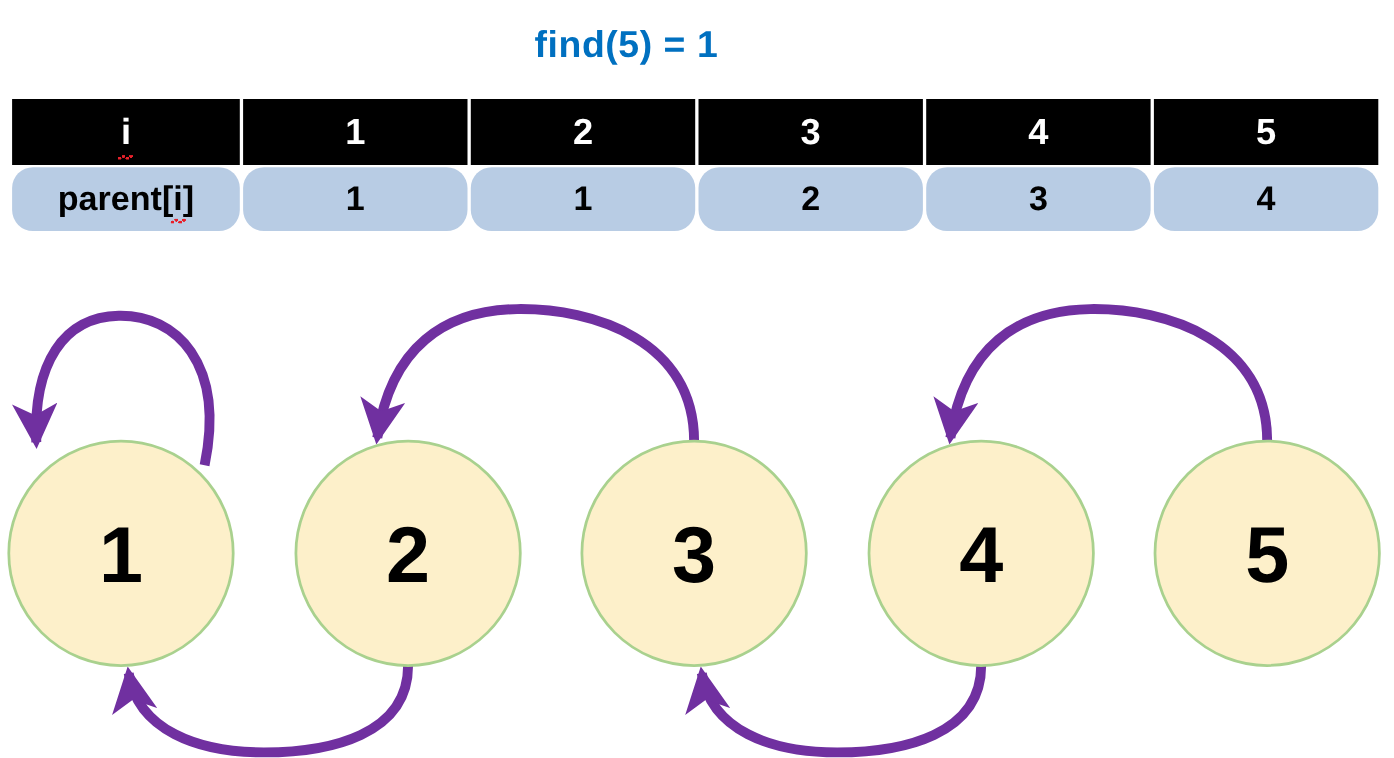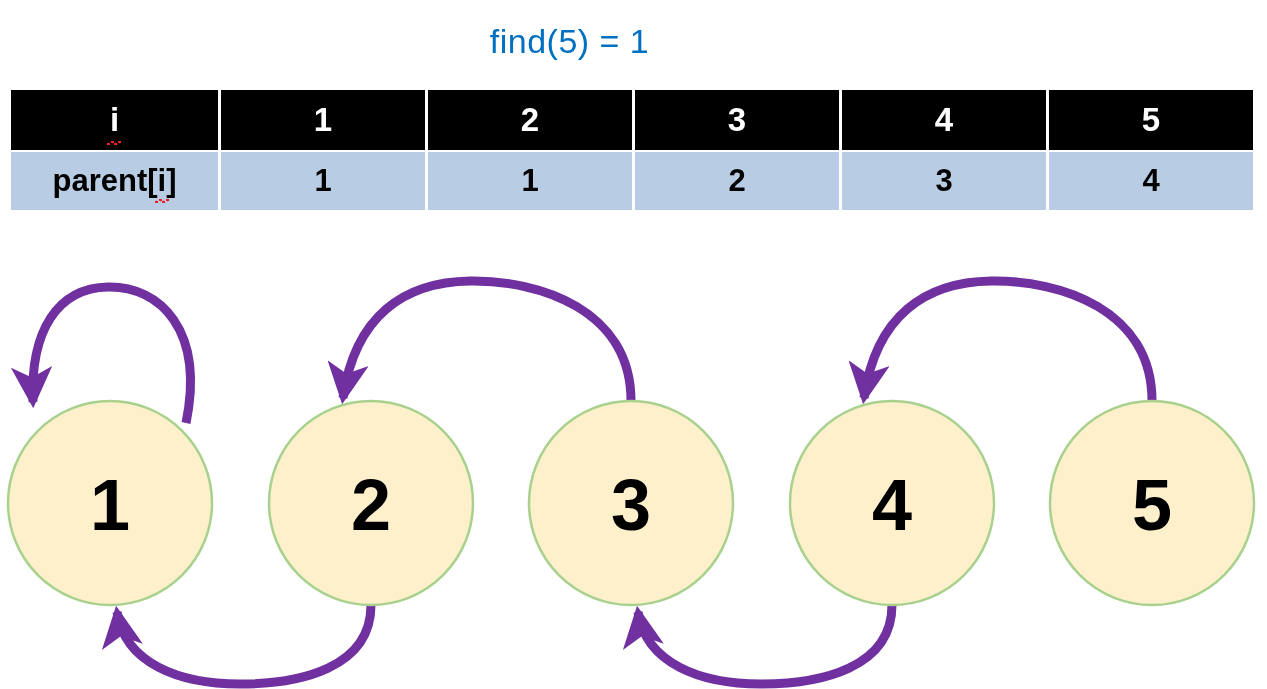--- a/index.html
+++ b/index.html
@@ -17,21 +17,21 @@
 
   
   #title {
     position: absolute;
     left: 0;
     top: 22px;
     width: 1139px;
     text-align: center;
     font-family: "Liberation Sans", sans-serif;
     font-size: 34px;
-    font-weight: normal;
+    font-weight: bold;
     color: #0070c0;
     letter-spacing: 0.5px;
   }
 
   
   #parent-table {
     position: absolute;
     left: 8px;
     top: 88px;
     width: 1247px;
@@ -50,20 +50,21 @@
     background: #000000;
     color: #ffffff;
     height: 60px;
     font-size: 33px;
   }
   #parent-table tr.value-row td {
     background: #b8cce4;
     color: #000000;
     height: 58px;
     font-size: 31px;
+    border-radius: 19px;
   }
   .col-label { width: 207px; }
   .col-val   { width: 204px; }
 
   
   .squiggle {
     position: relative;
     display: inline-block;
   }
   .squiggle::after {

